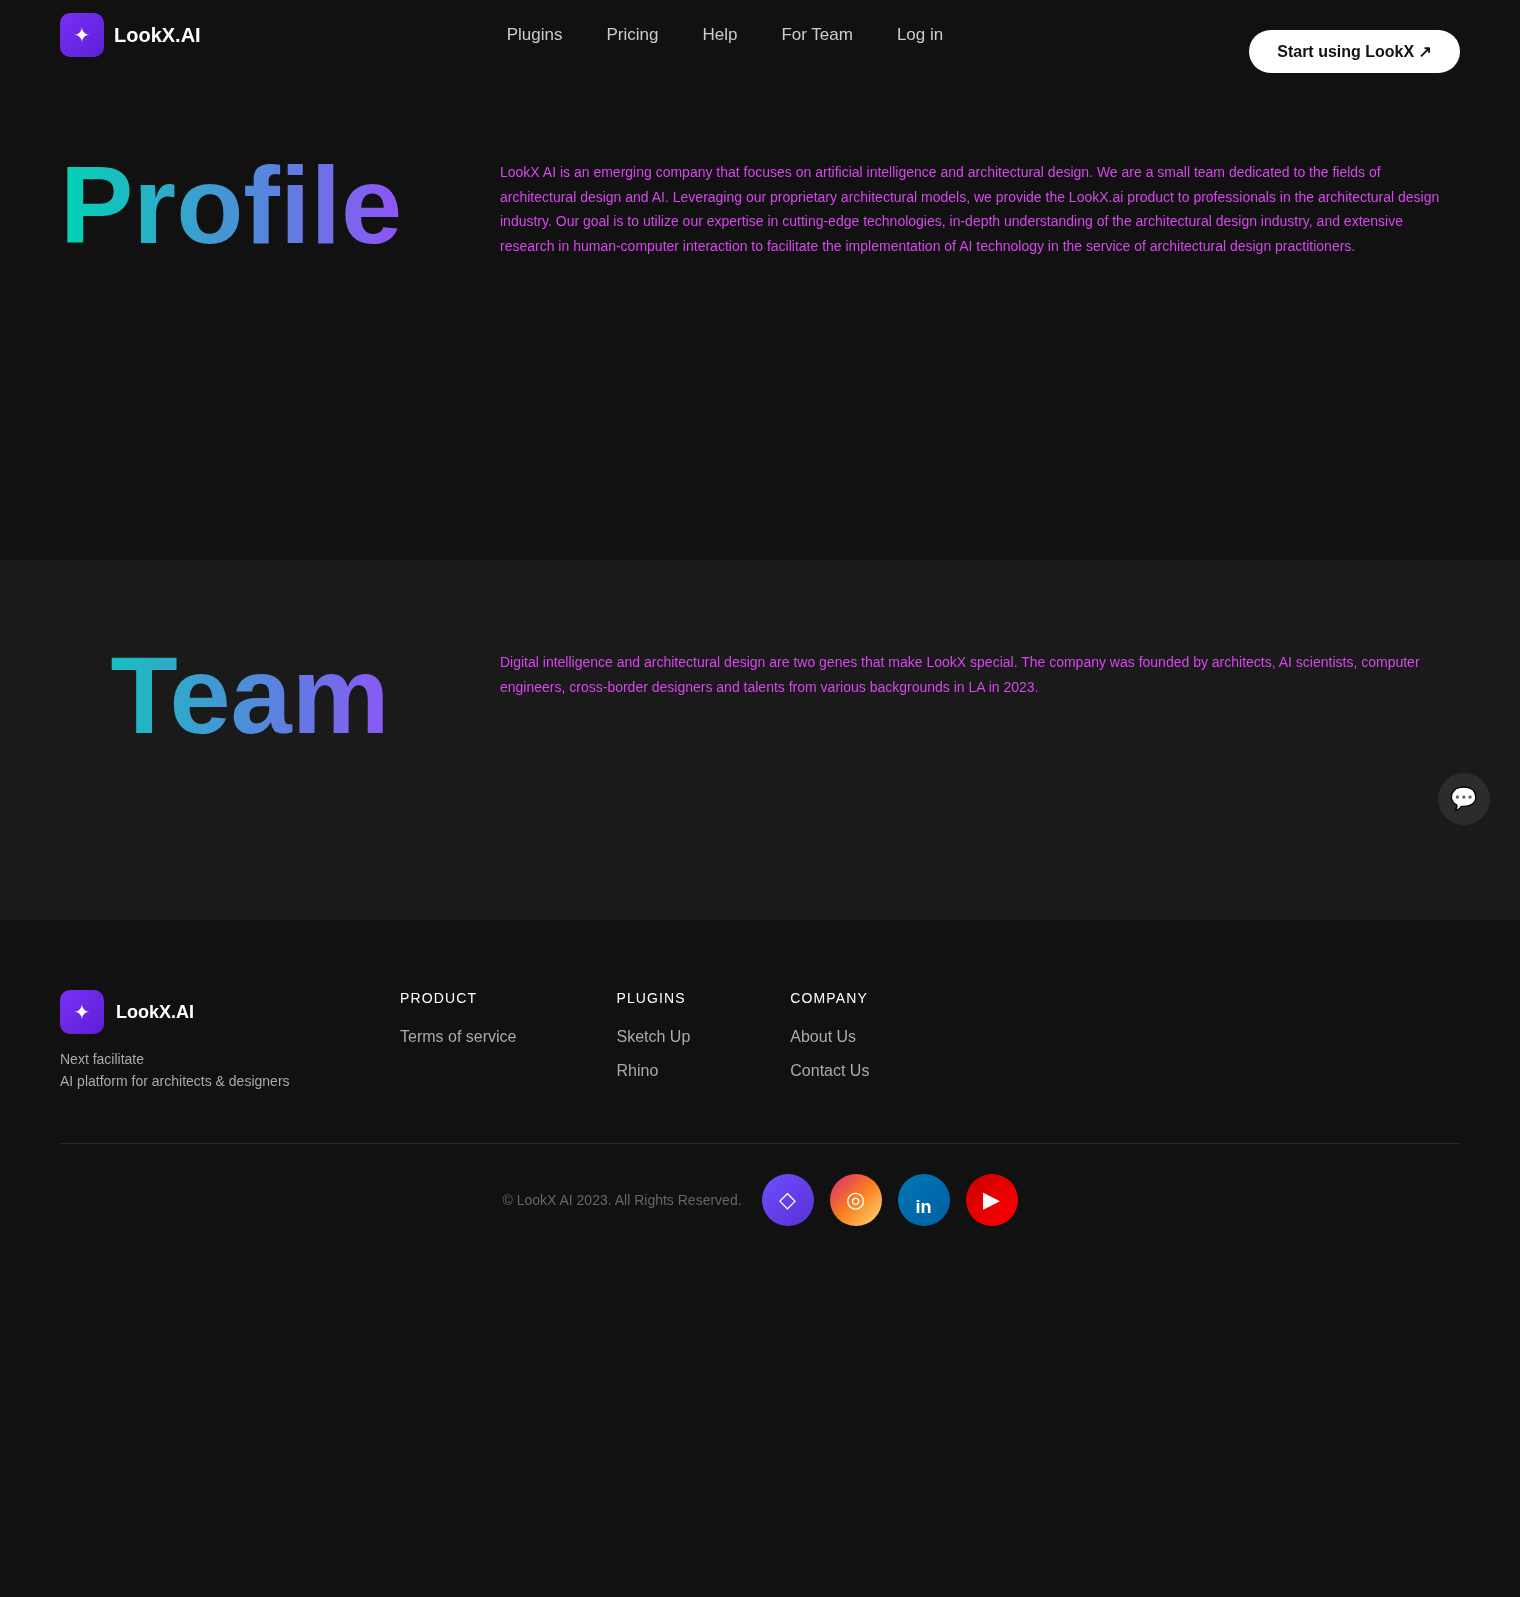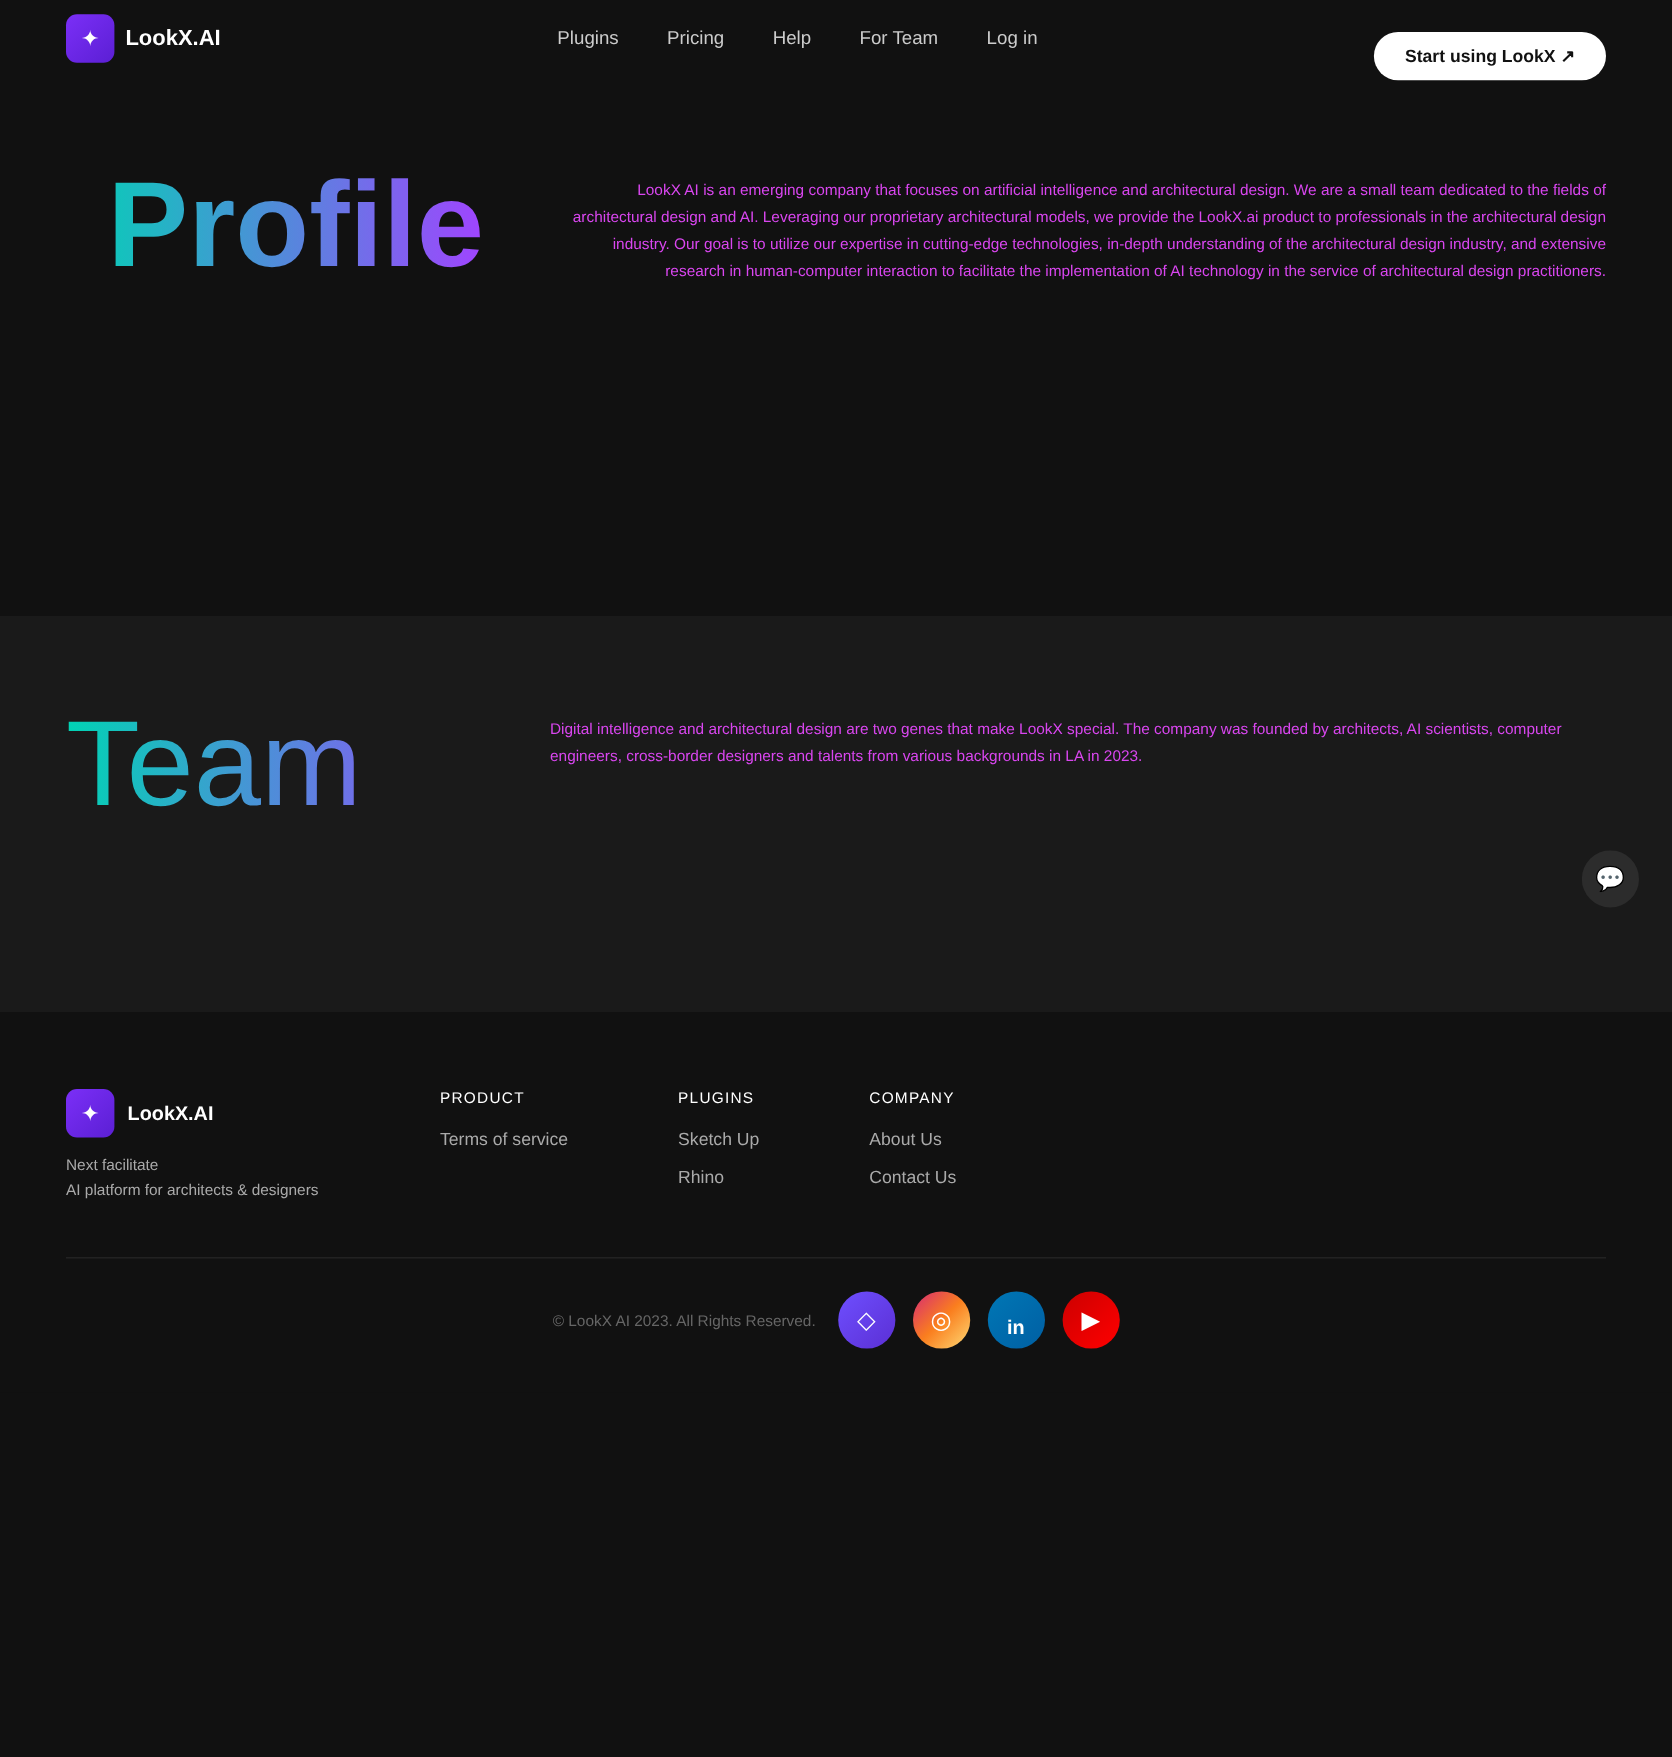--- a/index.html
+++ b/index.html
@@ -73,21 +73,20 @@
     }
 
     
     .section-profile {
       background: #111;
       padding: 80px 60px 80px 60px;
       display: flex;
       align-items: flex-start;
       gap: 60px;
       min-height: 490px;
-      text-align: right;
     }
     .section-left {
       min-width: 380px;
       flex: 0 0 380px;
     }
     .section-heading-profile {
       font-size: 110px;
       font-weight: 800;
       line-height: 1;
       background: linear-gradient(90deg, #00d4b4, #a044ff);
@@ -109,26 +108,27 @@
     .section-team {
       background: #1a1a1a;
       padding: 80px 60px;
       display: flex;
       align-items: flex-start;
       gap: 60px;
       min-height: 360px;
     }
     .section-heading-team {
       font-size: 110px;
-      font-weight: 400;
+      font-weight: 700;
       line-height: 1;
       background: linear-gradient(90deg, #00d4b4, #a044ff);
       -webkit-background-clip: text;
       -webkit-text-fill-color: transparent;
       background-clip: text;
+      text-align: center;
     }
 
     
     .discord-float {
       position: fixed;
       right: 30px;
       top: 50%;
       transform: translateY(-50%);
       width: 52px;
       height: 52px;

